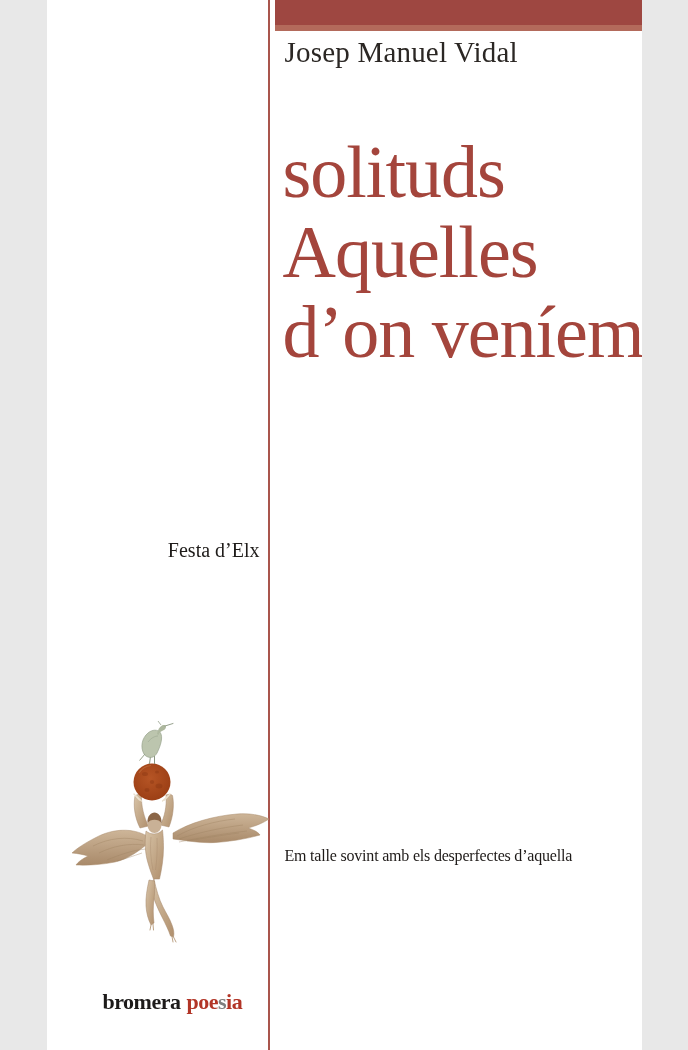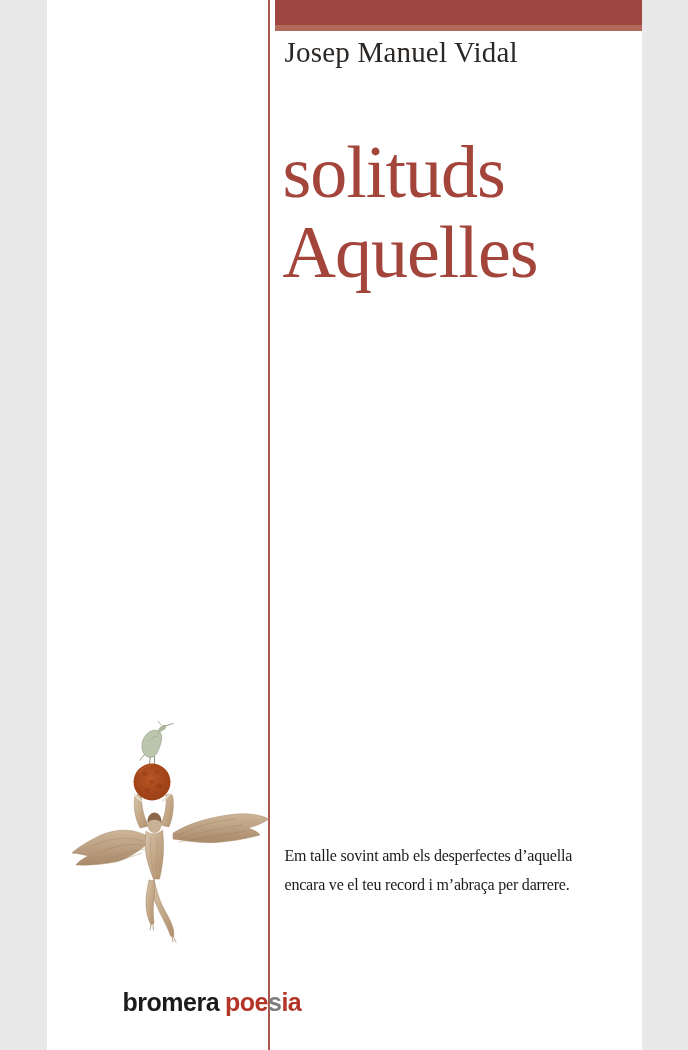--- a/index.html
+++ b/index.html
@@ -40,46 +40,48 @@
   .excerpt{
     position:absolute;left:238px;top:842px;
     font-size:16px;line-height:28.5px;color:#1e1a18;
     letter-spacing:-0.2px;
   }
   .excerpt span{display:block;white-space:nowrap;}
   .illustration{
     position:absolute;left:20px;top:712px;width:210px;height:240px;
   }
   .logo{
-    position:absolute;left:76px;top:990px;
-    font-family:Liberation Sans, sans-serif;
-    font-weight:bold;font-size:25px;line-height:24px;
+    position:absolute;left:56px;top:990px;
+    font-family:Liberation Serif, serif;
+    font-weight:bold;font-size:22px;line-height:24px;
     letter-spacing:-0.5px;white-space:nowrap;
   }
   .logo .pub{color:#1d1b1a;}
   .logo .col{margin-left:6px;}
   .logo .red{color:#b23527;}
   .logo .gray{color:#7d7d7d;}
 </style>
 </head>
 <body>
 
 <div id="cover">
 
   <div class="vrule"></div>
   <div class="topband"></div>
 
   <div class="author">Josep Manuel Vidal</div>
 
   <div class="title">
     <span>solituds</span>
     <span>Aquelles</span>
+    <span>d’on veníem</span>
   </div>
 
   <div class="award">
+    <span>Festa d’Elx</span>
   </div>
 
   <div class="illustration">
     <svg width="210" height="240" viewBox="0 0 210 240" xmlns="http://www.w3.org/2000/svg">
       <defs>
         <linearGradient id="wingGrad" x1="0" y1="0" x2="0" y2="1">
           <stop offset="0" stop-color="#cdb598"></stop>
           <stop offset="1" stop-color="#a98a6a"></stop>
         </linearGradient>
         <linearGradient id="bodyGrad" x1="0" y1="0" x2="1" y2="1">
@@ -178,20 +180,19 @@
             <path d="M105,224.5 L106,230"></path>
           <path d="M84,213 L83,218"></path>
             <path d="M86,212 L86.5,218"></path>
         </g>
       </g>
     </svg>
   </div>
 
   <div class="excerpt">
     <span>Em talle sovint amb els desperfectes d’aquella</span>
-    <span>encara ve el teu record i m’abraça per darrere.</span>
   </div>
 
   <div class="logo">
     <span class="pub">bromera</span><span class="col red">poe</span><span class="gray">s</span><span class="red">ia</span>
   </div>
 
 </div>
 
 </body></html>

